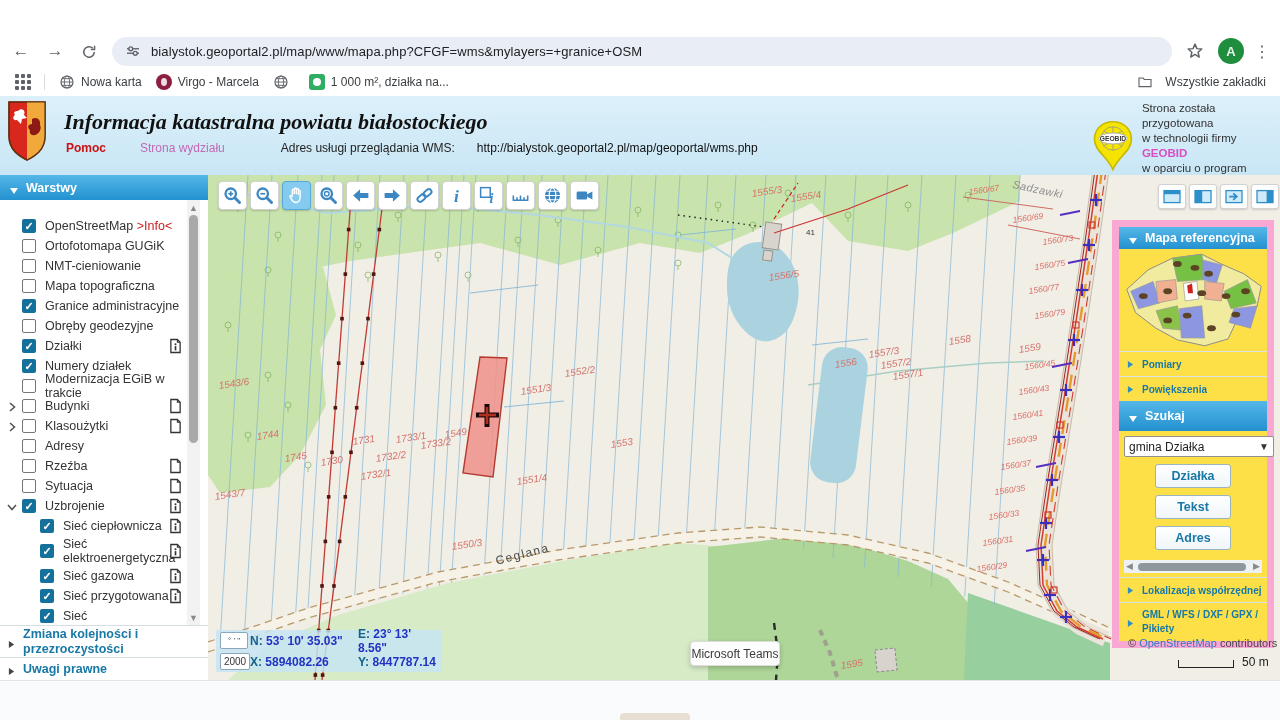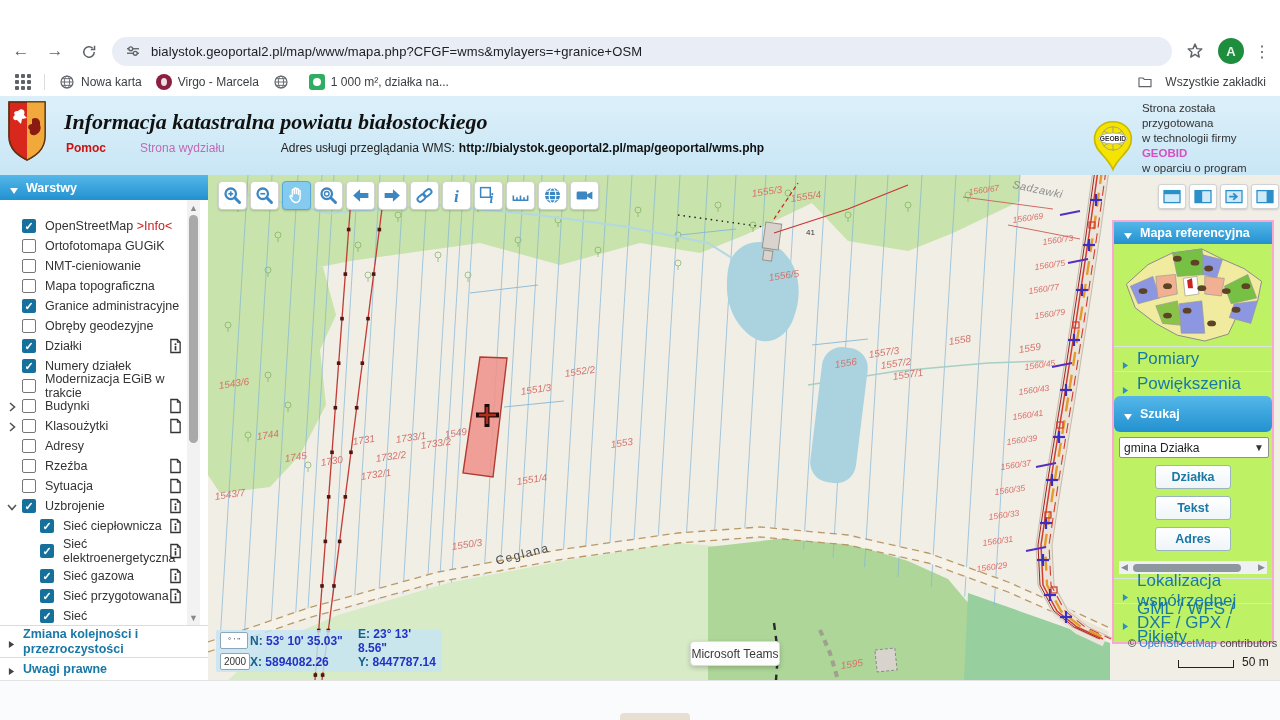--- a/index.html
+++ b/index.html
@@ -32,21 +32,21 @@
   .ic-green:after{content:"";position:absolute;left:4px;top:4px;width:8px;height:8px;border-radius:50%;background:#fff;}
 
   
   #siteheader{left:0;top:96px;width:1280px;height:79px;background:linear-gradient(#dcf0fa,#c9e6f5);border-bottom:1px solid #a9cfe2;}
   #coat{left:8px;top:101px;width:38px;height:60px;}
   #site-title{left:64px;top:109px;font-family:"Liberation Serif",serif;font-style:italic;font-weight:bold;font-size:22px;color:#111;}
   #hdr-links{left:66px;top:141px;display:flex;align-items:baseline;font-size:12px;}
   #lnk-pomoc{color:#cc1111;font-weight:bold;}
   #lnk-dept{color:#c06ab4;margin-left:34px;}
   #wms-label{color:#222;margin-left:56px;}
-  #wms-url{color:#111;font-weight:bold;margin-left:4px;}
+  #wms-url{color:#111;font-weight:normal;margin-left:22px;}
   #geobid{left:1092px;top:101px;display:flex;align-items:center;}
   #geobid-text{margin-left:8px;font-size:11.5px;color:#333;line-height:15px;}
   #geobid-text .brand{color:#d84fc4;font-weight:bold;}
 
   
   #sidebar{left:0;top:175px;width:208px;height:505px;background:#fff;border-right:1px solid #cfd8dd;}
   .blue-hdr{background:linear-gradient(#54b7e8,#2391d0);color:#fff;font-weight:bold;font-size:12.5px;
             display:flex;align-items:center;height:25px;}
   .blue-hdr .tri{margin:0 7px 0 9px;width:10px;height:8px;}
   #layerlist{position:absolute;left:0;top:25px;width:186px;height:425px;overflow:hidden;}
@@ -79,22 +79,22 @@
   .tbtn{width:27px;height:27px;margin-right:3px;background:#fff;border:1px solid #d2d2d2;border-radius:4px;
         box-shadow:0 1px 2px rgba(0,0,0,.18);display:flex;align-items:center;justify-content:center;}
   .tbtn svg{width:21px;height:21px;}
   .tbtn.active{background:#85cbef;border-color:#58a9da;}
   #ptoggles{left:1155px;top:184px;display:flex;}
   .pbtn{width:26px;height:23px;margin-left:3px;background:#fff;border:1px solid #d2d2d2;border-radius:3px;
         box-shadow:0 1px 2px rgba(0,0,0,.15);display:flex;align-items:center;justify-content:center;}
   .pbtn svg{width:20px;height:16px;}
 
   
-  #rpanel{left:1112px;top:220px;width:162px;background:#bef264;border:2px solid #f9a8d4;box-sizing:border-box;}
-  .rp-row{height:24px;display:flex;align-items:center;border-top:1px solid #dbe2e6;color:#1878a6;font-weight:normal;font-size:17px;}
+  #rpanel{left:1112px;top:220px;width:162px;background:#fde047;border:7px solid #f9a8d4;box-sizing:border-box;}
+  .rp-row{height:24px;display:flex;align-items:center;border-top:1px solid #dbe2e6;color:#1878a6;font-weight:bold;font-size:10px;}
   .rp-row .tri8{margin:0 8px;flex:0 0 auto;width:7px;height:9px;}
   .rp-row.tall{height:38px;line-height:14px;}
   #minimap{height:102px;display:flex;align-items:center;justify-content:center;}
   #szukaj-body{padding:5px 5px 4px 5px;}
   #gmina-select{width:150px;height:21px;border:1px solid #8f8f8f;border-radius:2px;background:#fff;display:flex;align-items:center;
                 font-size:12px;color:#222;padding:0 4px;box-sizing:border-box;justify-content:space-between;}
   .s-btn{width:74px;height:22px;margin:7px auto 0 auto;border:1px solid #9ab4c2;border-radius:3px;background:linear-gradient(#fff,#f0f5f8);
          color:#1878a6;font-weight:bold;font-size:12.5px;display:flex;align-items:center;justify-content:center;}
   #hscroll{margin-top:10px;height:13px;background:#eef1f3;position:relative;}
   #hs-thumb{position:absolute;left:14px;top:3px;width:108px;height:8px;background:#8f979e;border-radius:4px;}
@@ -880,21 +880,21 @@
           <path d="M1 1 l6 4-6 4z" fill="#2f8fc4"></path>
         </svg></span>
     <span>Pomiary</span>
   </div>
   <div class="rp-row">
     <span class="tri8"><svg viewBox="0 0 8 10" width="7" height="9">
           <path d="M1 1 l6 4-6 4z" fill="#2f8fc4"></path>
         </svg></span>
     <span>Powiększenia</span>
   </div>
-  <div class="blue-hdr" style="height:36px;border-radius:6px;">
+  <div class="blue-hdr" style="height:30px;">
     <span class="tri"><svg viewBox="0 0 10 8" width="10" height="8">
           <path d="M1 1 h8 L5 7 z" fill="#fff"></path>
         </svg></span>
     <span>Szukaj</span>
   </div>
   <div id="szukaj-body">
     <div id="gmina-select">
       <span>gmina Działka</span>
       <span style="font-size:10px;color:#333;">▼</span>
     </div>

